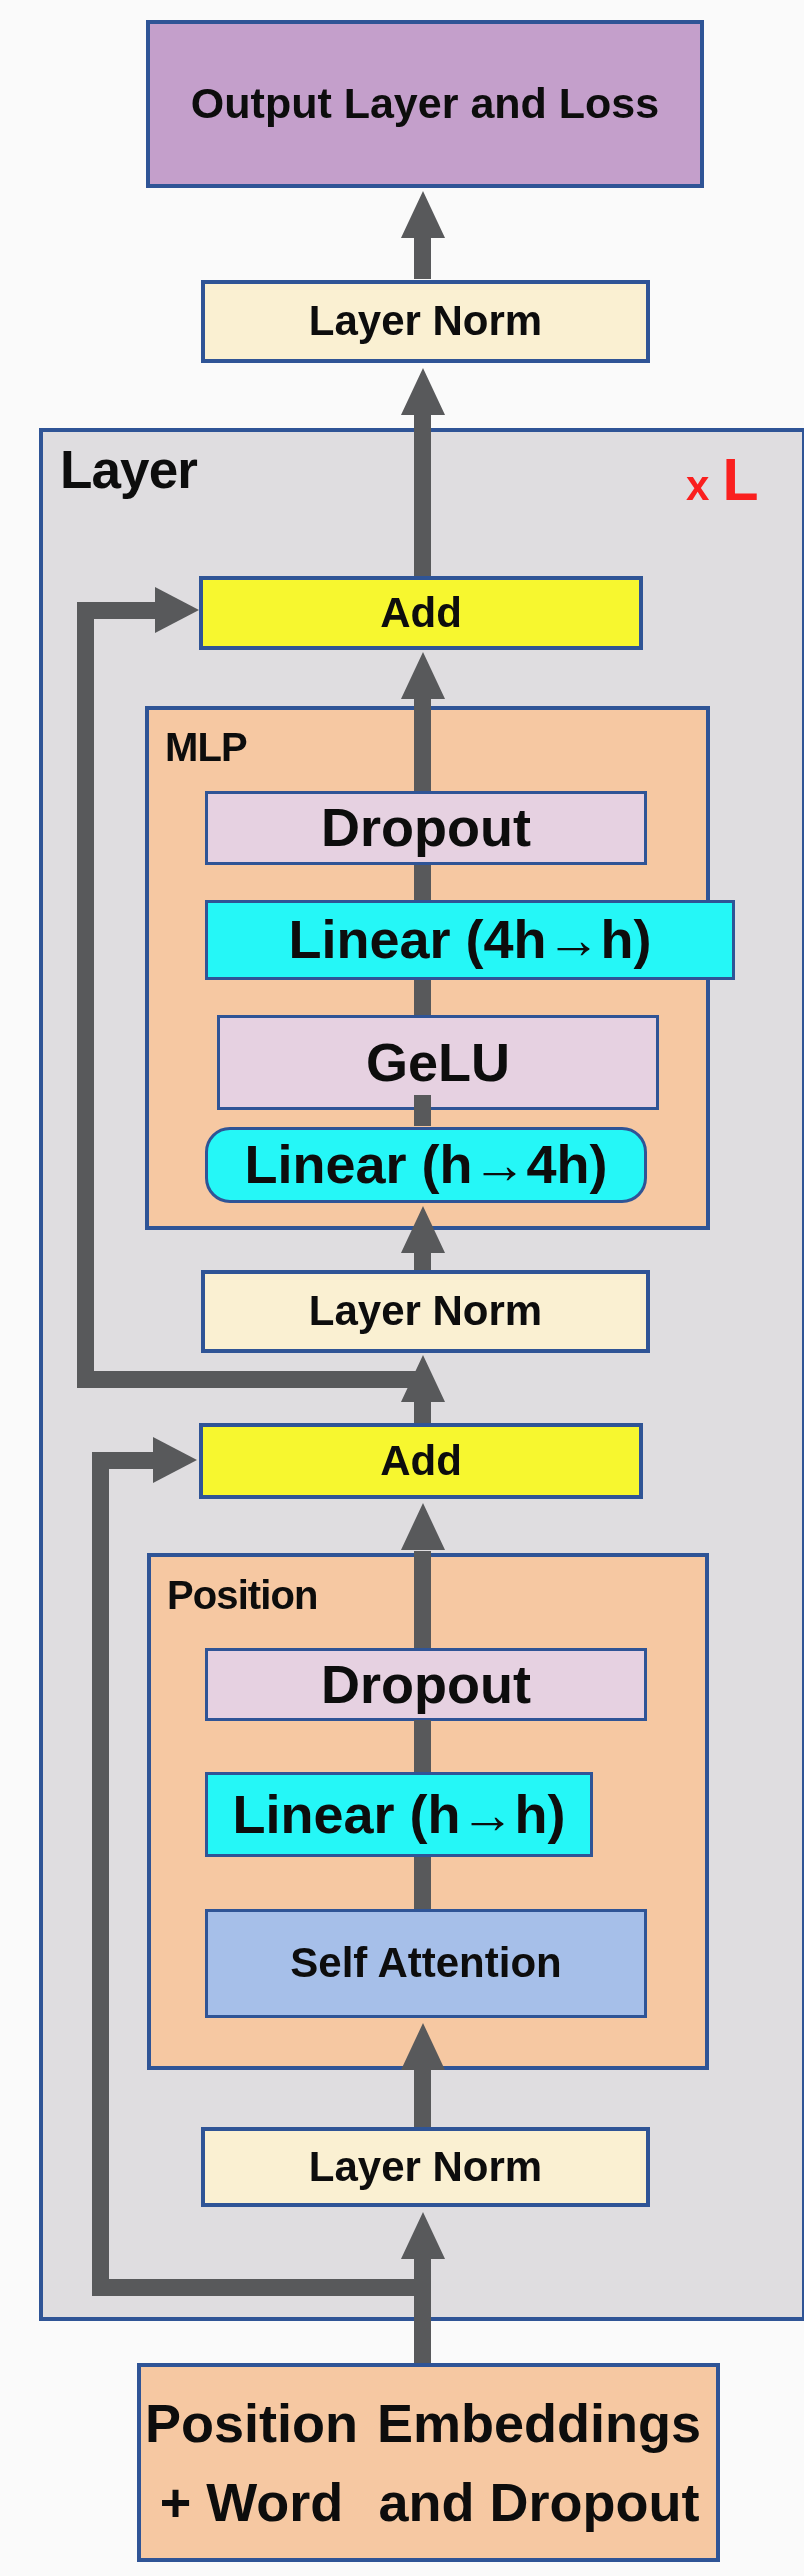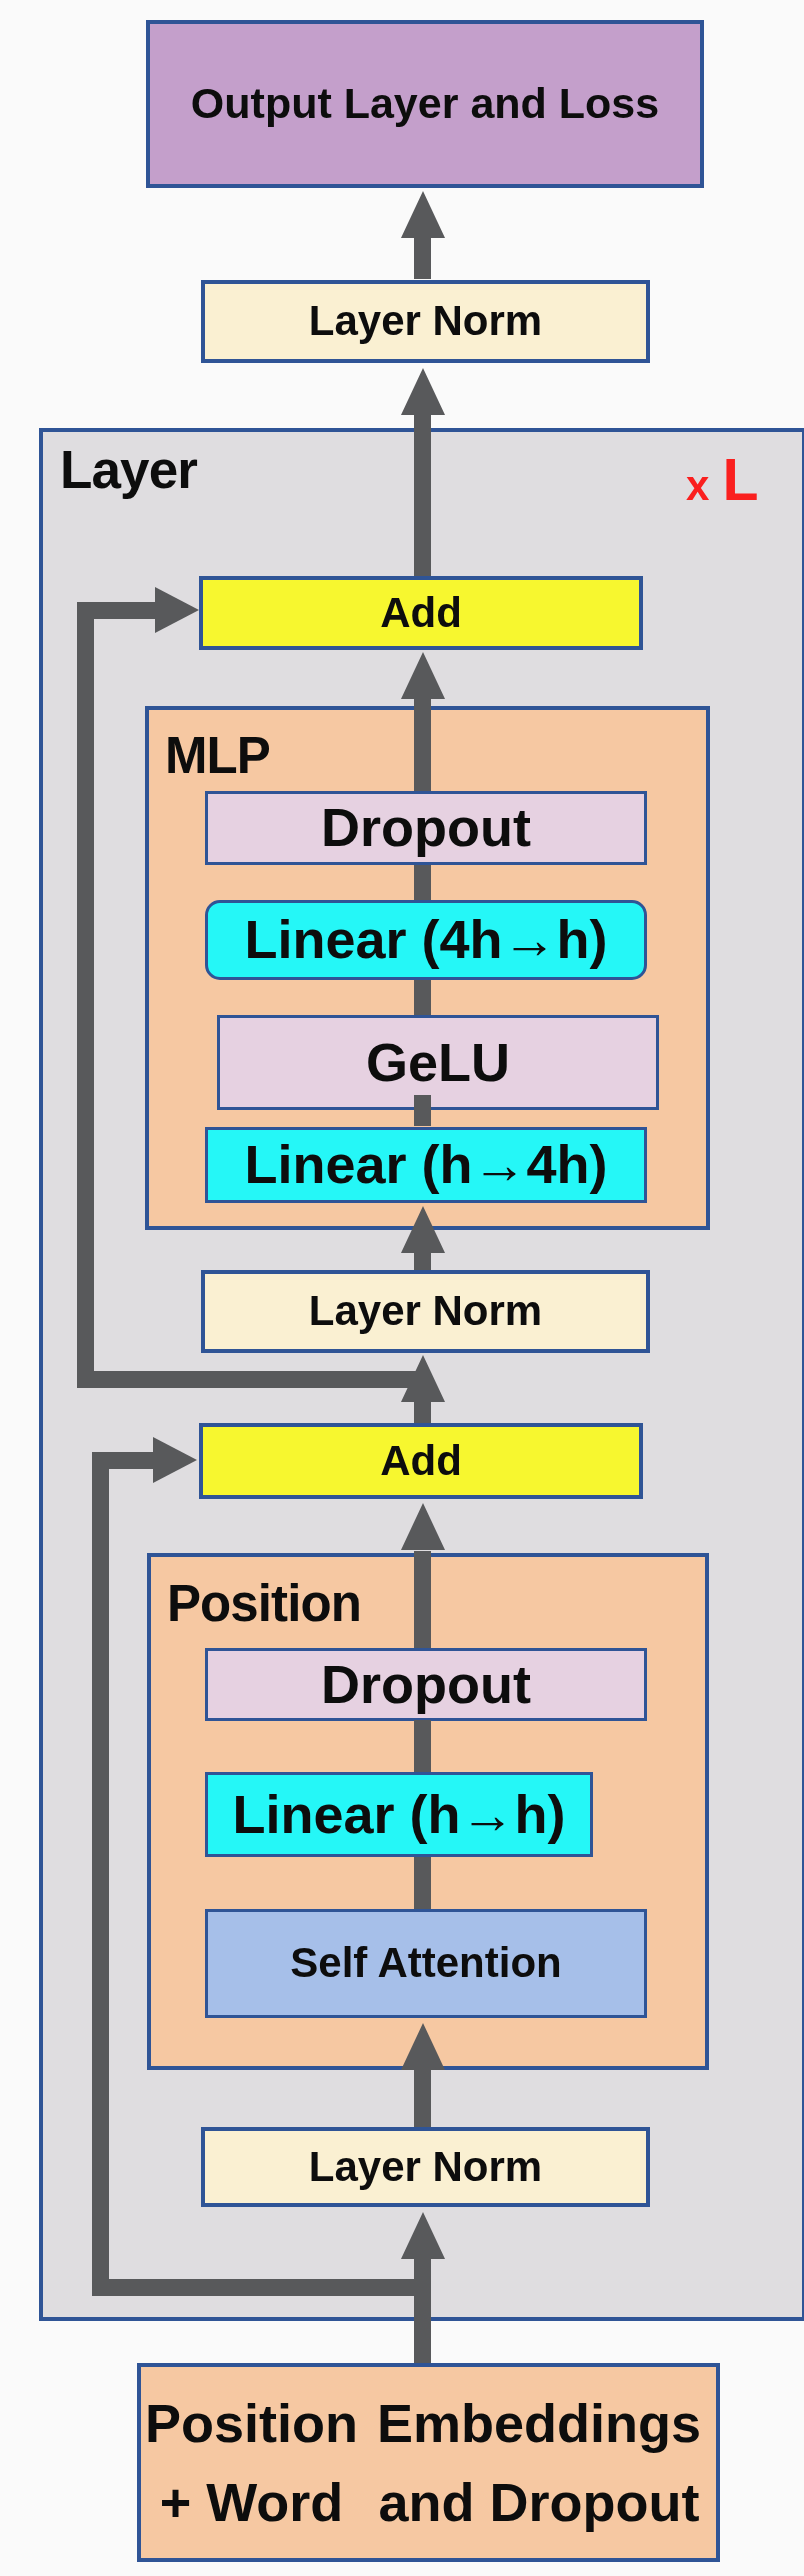--- a/index.html
+++ b/index.html
@@ -13,21 +13,21 @@
     font-family:"Liberation Sans", sans-serif; color:var(--text); overflow:hidden;
   }
   .abs{position:absolute; box-sizing:border-box;margin-left:20px;}
   .node{
     display:flex; align-items:center; justify-content:center; text-align:center;
     border:3.8px solid var(--border); font-size:54px; font-weight:600; z-index:2;
     line-height:1.25;
   }
   .node.major{border-width:4.7px;}
   .container{border:4.7px solid var(--border); z-index:1;}
-  .section-title{font-size:51px; font-weight:700; z-index:3; line-height:1.55; letter-spacing:-0.9px;}
+  .section-title{font-size:40px; font-weight:700; z-index:3; line-height:1.55; letter-spacing:-0.9px;}
   .shaft{background:var(--arrow); z-index:5;}
   .head-up{
     width:0; height:0; z-index:5;
     border-left:22px solid transparent; border-right:22px solid transparent;
     border-bottom:47px solid var(--arrow);
   }
   .head-right{
     width:0; height:0; z-index:5;
     border-top:23.6px solid transparent; border-bottom:23.6px solid transparent;
     border-left:44px solid var(--arrow);
@@ -67,29 +67,29 @@
 
   <div class="abs container" style="left:125px; top:706px; width:565px; height:524px; background:var(--peach);"></div>
   <div class="abs section-title" style="left:145px; top:716px;">
     <span>MLP</span>
   </div>
 
   <div class="abs node" style="left:185px; top:791px; width:442px; height:74px; background:var(--pink);">
     <span>Dropout</span>
   </div>
 
-  <div class="abs node" style="left:185px; top:900px; width:442px; height:80px; background:var(--cyan);border-radius:15px;">
+  <div class="abs node" style="left:185px; top:900px; width:530px; height:80px; background:var(--cyan);">
     <span>Linear (4h→h)</span>
   </div>
 
   <div class="abs node" style="left:197px; top:1015px; width:442px; height:95px; background:var(--pink);">
     <span>GeLU</span>
   </div>
 
-  <div class="abs node" style="left:185px; top:1127px; width:442px; height:76px; background:var(--cyan);">
+  <div class="abs node" style="left:185px; top:1127px; width:442px; height:76px; background:var(--cyan);border-radius:25px;">
     <span>Linear (h→4h)</span>
   </div>
 
   <div class="abs node major" style="left:181px; top:1270px; width:449px; height:83px; background:var(--cream); font-size:42px;">
     <span>Layer Norm</span>
   </div>
 
   <div class="abs node major" style="left:179px; top:1423px; width:444px; height:76px; background:var(--yellow); font-size:42px;">
     <span>Add</span>
   </div>

